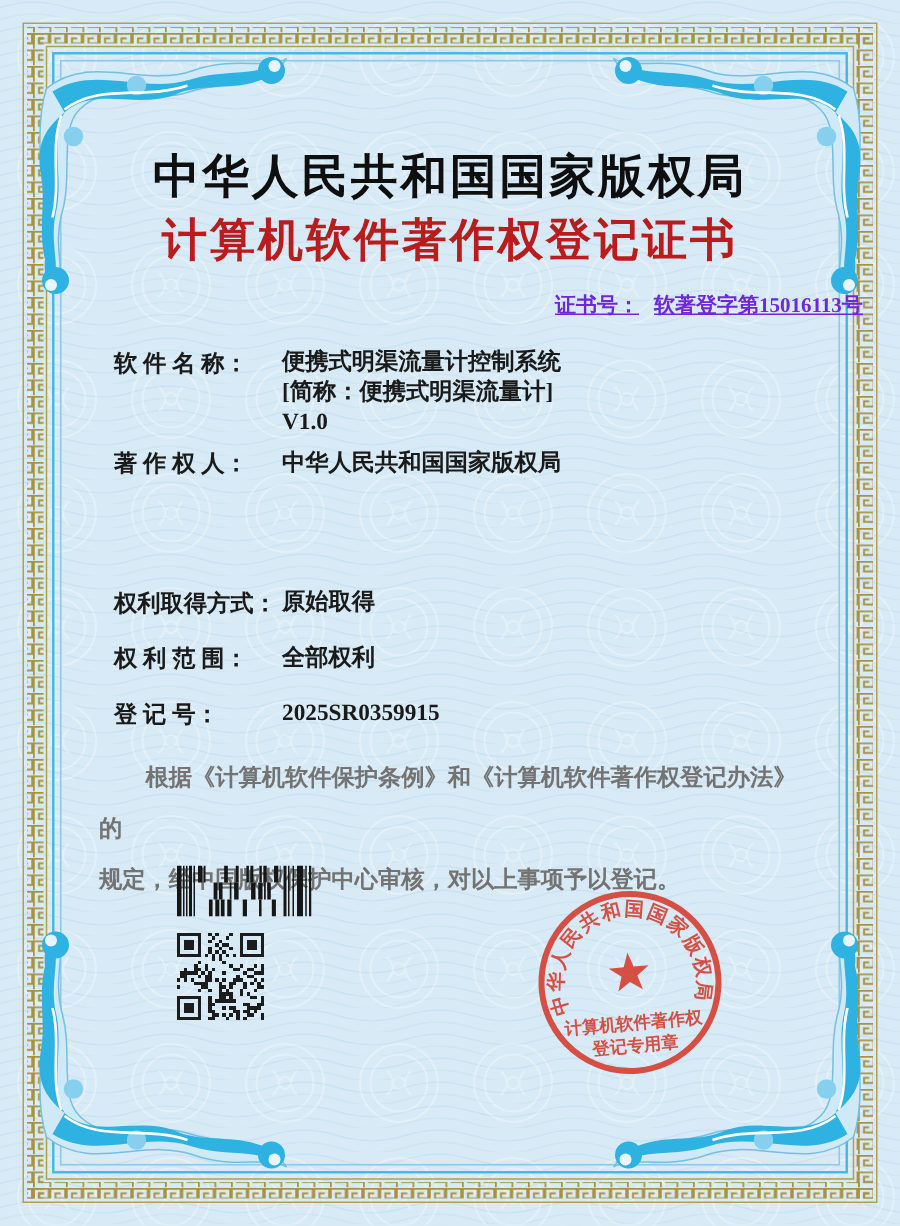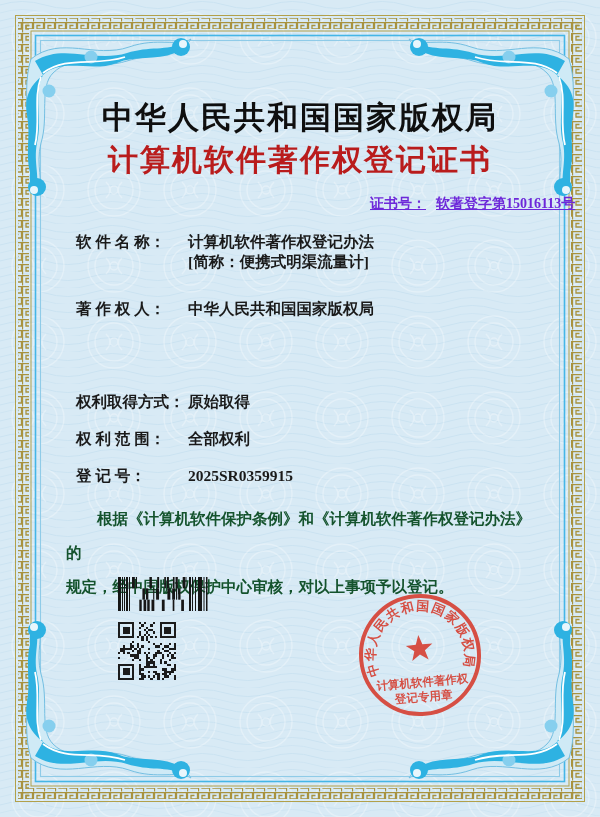--- a/index.html
+++ b/index.html
@@ -14,21 +14,21 @@
   .certno .val{margin-left:10px;}
   .row{position:absolute;left:76px;font-size:15.5px;color:#1a1a1a;}
   .row .lbl{position:absolute;left:0;top:0;white-space:nowrap;}
   .row .vals{position:absolute;left:112px;top:0;white-space:nowrap;}
   .vals div{line-height:20px;}
   .r-name{top:232px;}
   .r-owner{top:299px;}
   .r-acq{top:392px;}
   .r-scope{top:429px;}
   .r-reg{top:466px;}
-  .statement{left:66px;top:502px;width:474px;font-size:15.5px;line-height:34px;color:#14532d;}
+  .statement{left:66px;top:502px;width:474px;font-size:15.5px;line-height:34px;color:#737373;}
   .statement .l1{text-indent:31px;}
   .date{left:360px;top:711px;font-size:17.5px;letter-spacing:1px;color:#000;}
   #barcode{position:absolute;left:118px;top:577px;z-index:5;}
   #qrcode{position:absolute;left:118px;top:622px;z-index:5;}
   #seal{position:absolute;left:350px;top:585px;z-index:6;opacity:.88;}
 </style>
 </head>
 <body>
 
 <div id="page">
@@ -91,22 +91,23 @@
   <div class="content title-1">中华人民共和国国家版权局</div>
   <div class="content title-2">计算机软件著作权登记证书</div>
 
   <div class="content certno">
     <span>证书号：</span><span class="val">软著登字第15016113号</span>
   </div>
 
   <div class="content row r-name">
     <span class="lbl">软 件 名 称：</span>
     <div class="vals">
-      <div>计算机软件著作权登记办法</div>
+      <div>便携式明渠流量计控制系统</div>
       <div>[简称：便携式明渠流量计]</div>
+      <div>V1.0</div>
     </div>
   </div>
 
   <div class="content row r-owner">
     <span class="lbl">著 作 权 人：</span>
     <div class="vals">
         <div>中华人民共和国国家版权局</div>
       </div>
   </div>
 

